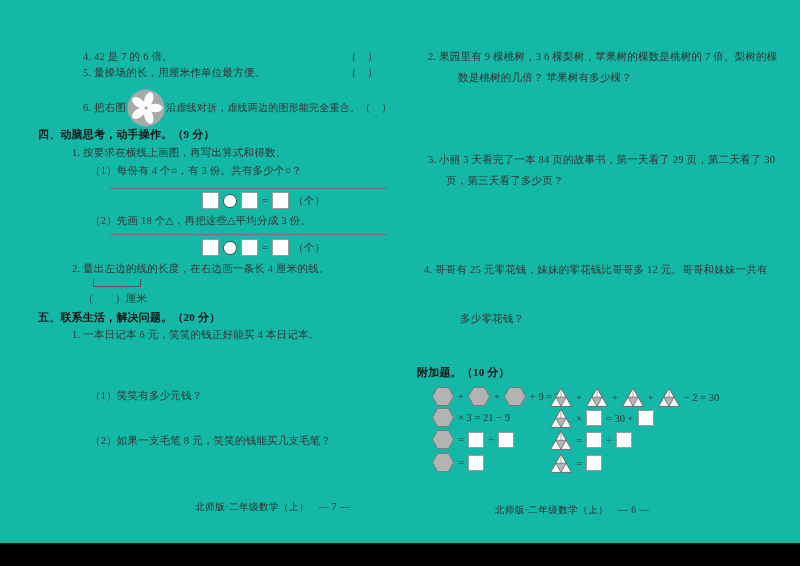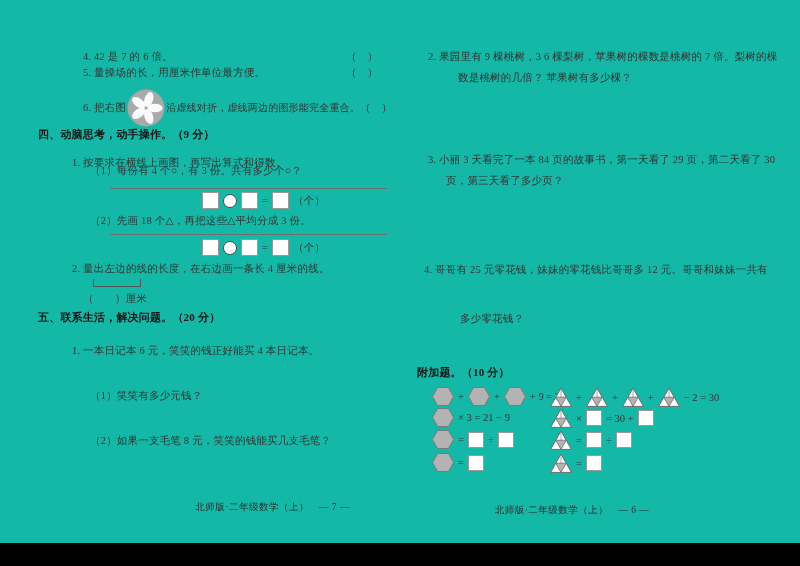--- a/index.html
+++ b/index.html
@@ -65,21 +65,21 @@
           <ellipse cx="20" cy="13" rx="4.3" ry="7.6" fill="#fbfbfb" transform="rotate(162 20 22)"></ellipse>
           <ellipse cx="20" cy="13" rx="4.3" ry="7.6" fill="#fbfbfb" transform="rotate(234 20 22)"></ellipse>
           <ellipse cx="20" cy="13" rx="4.3" ry="7.6" fill="#fbfbfb" transform="rotate(306 20 22)"></ellipse>
         </g>
       </svg>
       <span class="txt small">沿虚线对折，虚线两边的图形能完全重合。</span>
       <span class="txt paren">（　）</span>
     </div>
 
     <div class="abs txt bold" style="left:38px;top:127px;">四、动脑思考，动手操作。（9 分）</div>
-    <div class="abs txt" style="left:72px;top:146px;margin-top:10px;">1. 按要求在横线上画图，再写出算式和得数。</div>
+    <div class="abs txt" style="left:72px;top:146px;">1. 按要求在横线上画图，再写出算式和得数。</div>
     <div class="abs txt" style="left:90px;top:164px;">（1）每份有 4 个○，有 3 份。共有多少个○？</div>
 
     <div class="abs hline" style="left:110px;top:188px;width:277px;"></div>
 
     <div class="abs eqrow" style="left:202px;top:192px;">
       <span class="box"></span>
       <span class="opcircle"></span>
       <span class="box"></span>
       <span class="txt">=</span>
       <span class="box"></span>
@@ -97,21 +97,21 @@
       <span class="txt">=</span>
       <span class="box"></span>
       <span class="txt">（个）</span>
     </div>
 
     <div class="abs txt" style="left:72px;top:262px;">2. 量出左边的线的长度，在右边画一条长 4 厘米的线。</div>
     <div class="abs measure-seg" style="left:93px;top:279px;"></div>
     <div class="abs txt" style="left:83px;top:292px;">（　　）厘米</div>
 
     <div class="abs txt bold" style="left:38px;top:310px;">五、联系生活，解决问题。（20 分）</div>
-    <div class="abs txt" style="left:72px;top:344px;">1. 一本日记本 6 元，笑笑的钱正好能买 4 本日记本。</div>
+    <div class="abs txt" style="left:72px;top:328px;">1. 一本日记本 6 元，笑笑的钱正好能买 4 本日记本。</div>
     <div class="abs txt" style="left:90px;top:345px;margin-top:44px;">（1）笑笑有多少元钱？</div>
     <div class="abs txt" style="left:90px;top:418px;margin-top:16px;">（2）如果一支毛笔 8 元，笑笑的钱能买几支毛笔？</div>
 
     <div class="abs footer" style="left:100px;top:501px;width:250px;text-align:right;">北师版·二年级数学（上）　— 7 —</div>
   </div>
 
   <div>
 
     <div class="abs txt" style="left:428px;top:50px;">2. 果园里有 9 棵桃树，3 6 棵梨树，苹果树的棵数是桃树的 7 倍。梨树的棵</div>
     <div class="abs txt" style="left:446px;top:71px;margin-left:12px;">数是桃树的几倍？ 苹果树有多少棵？</div>

